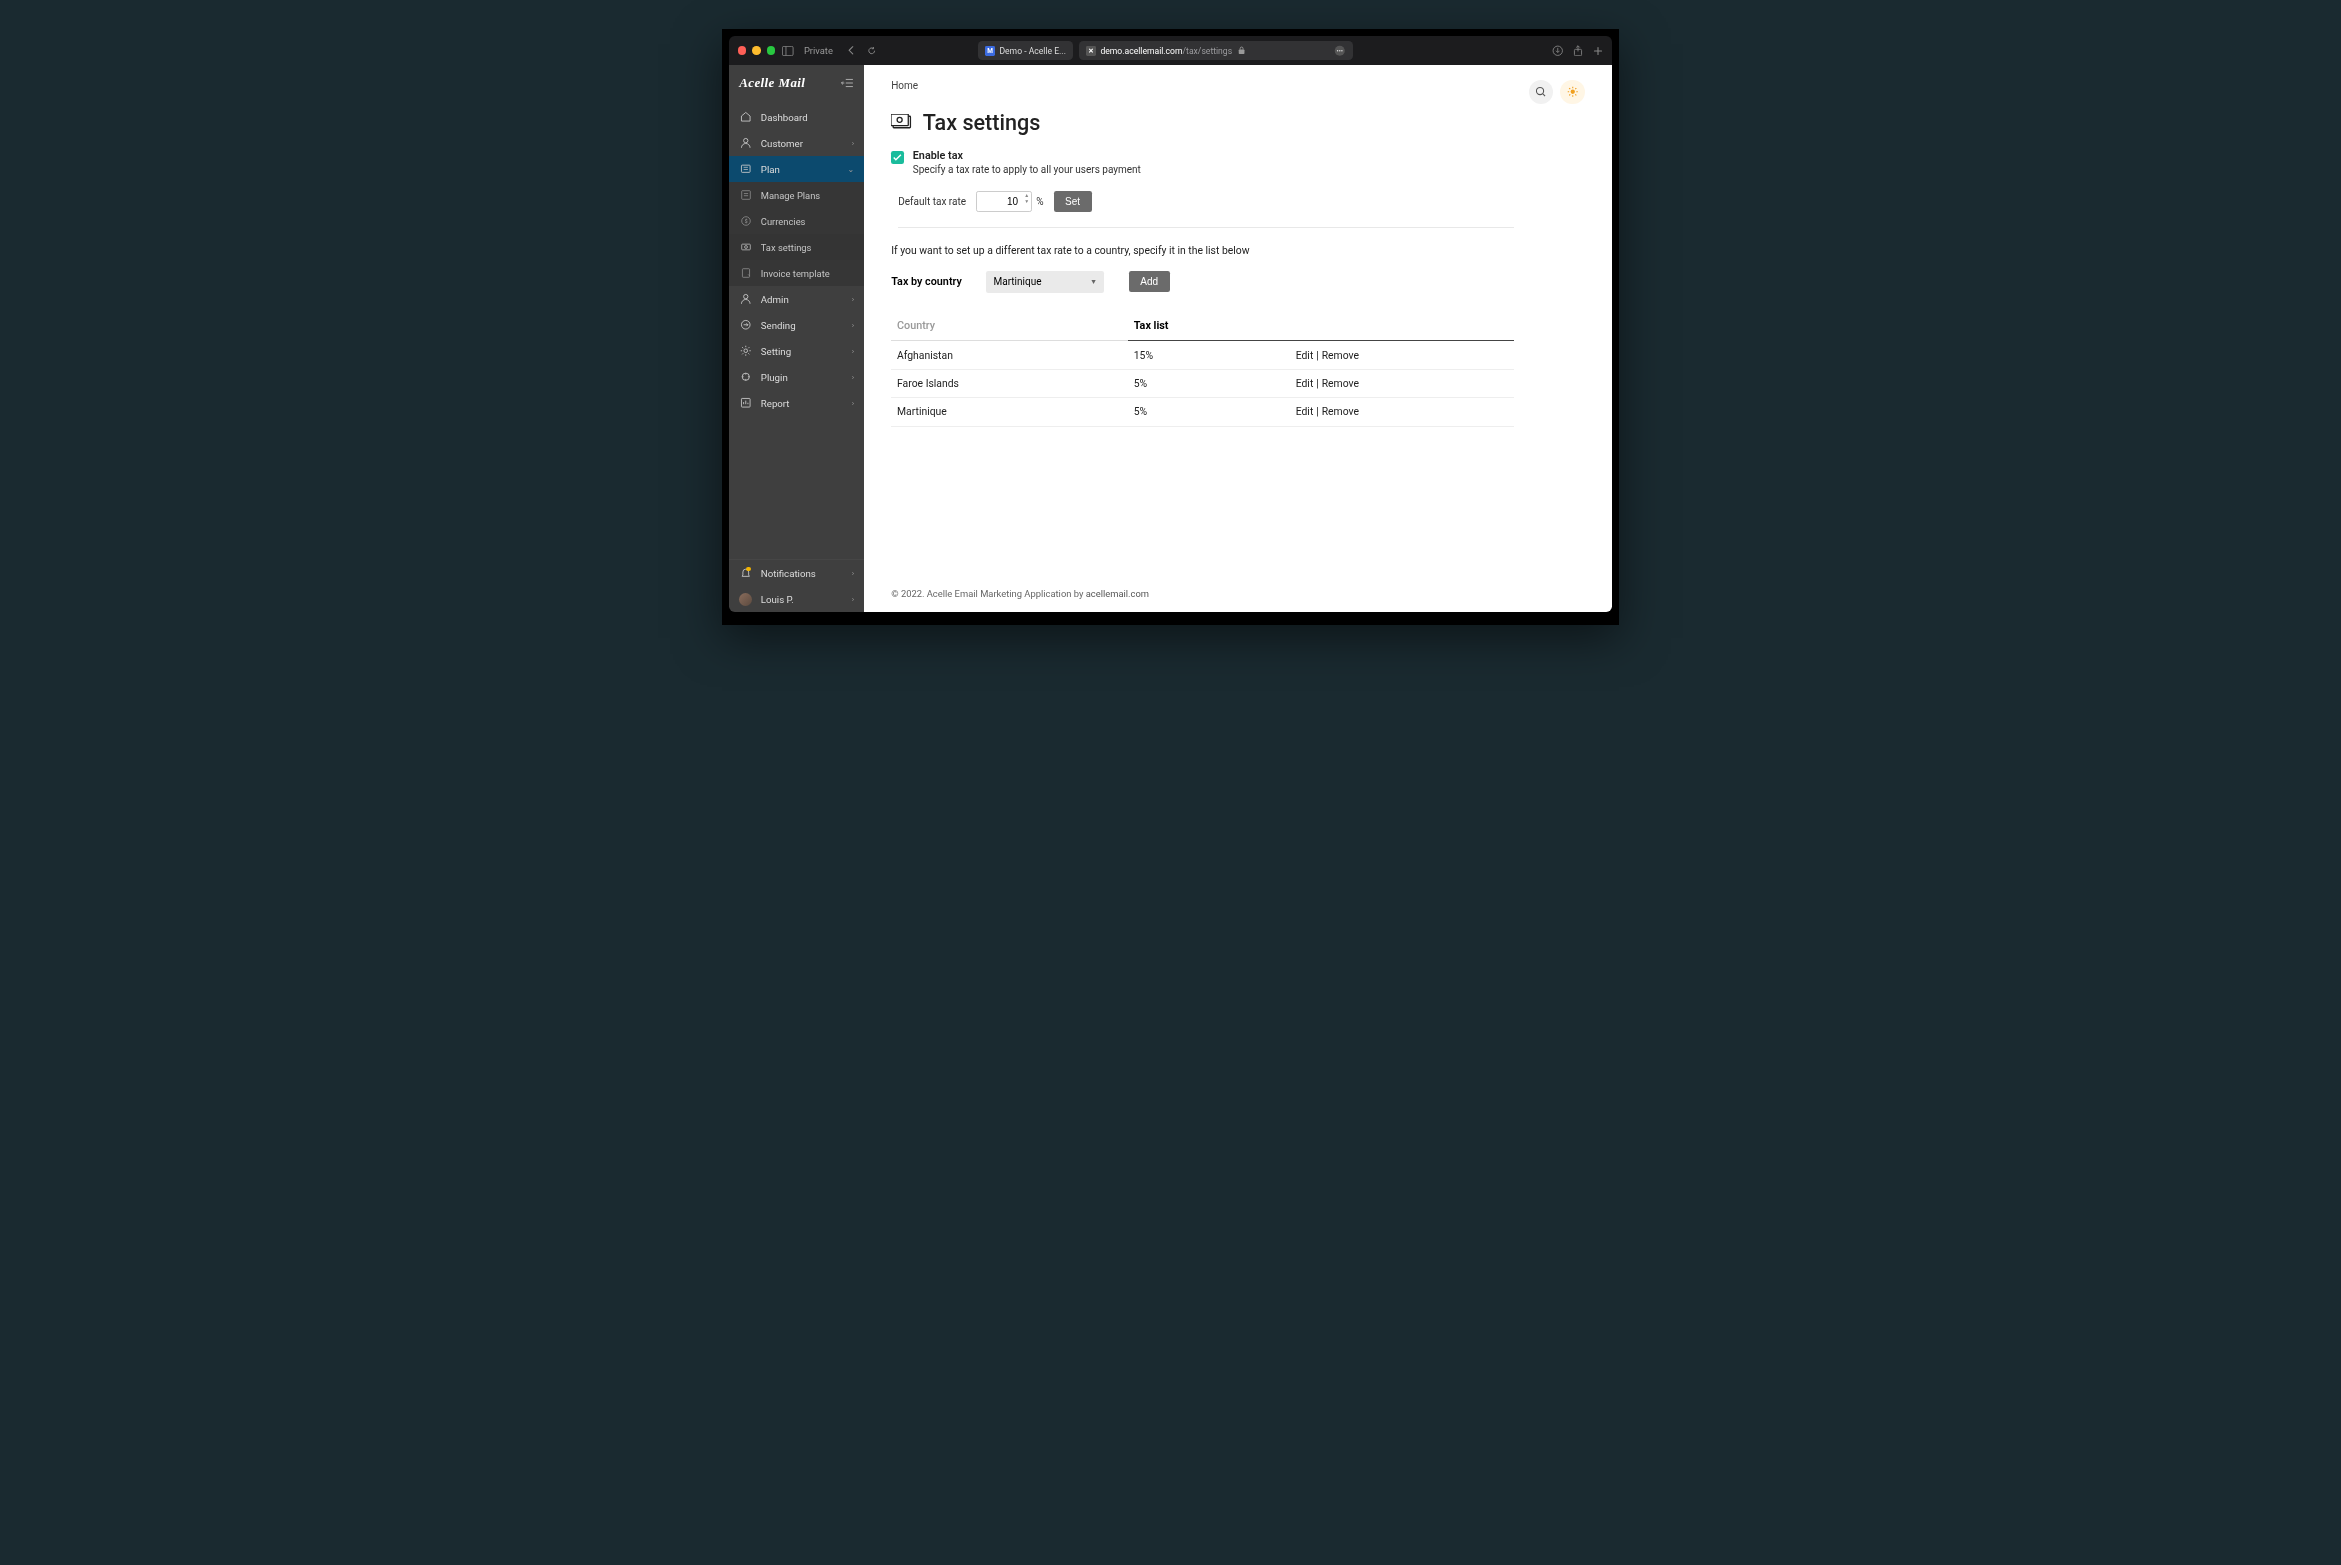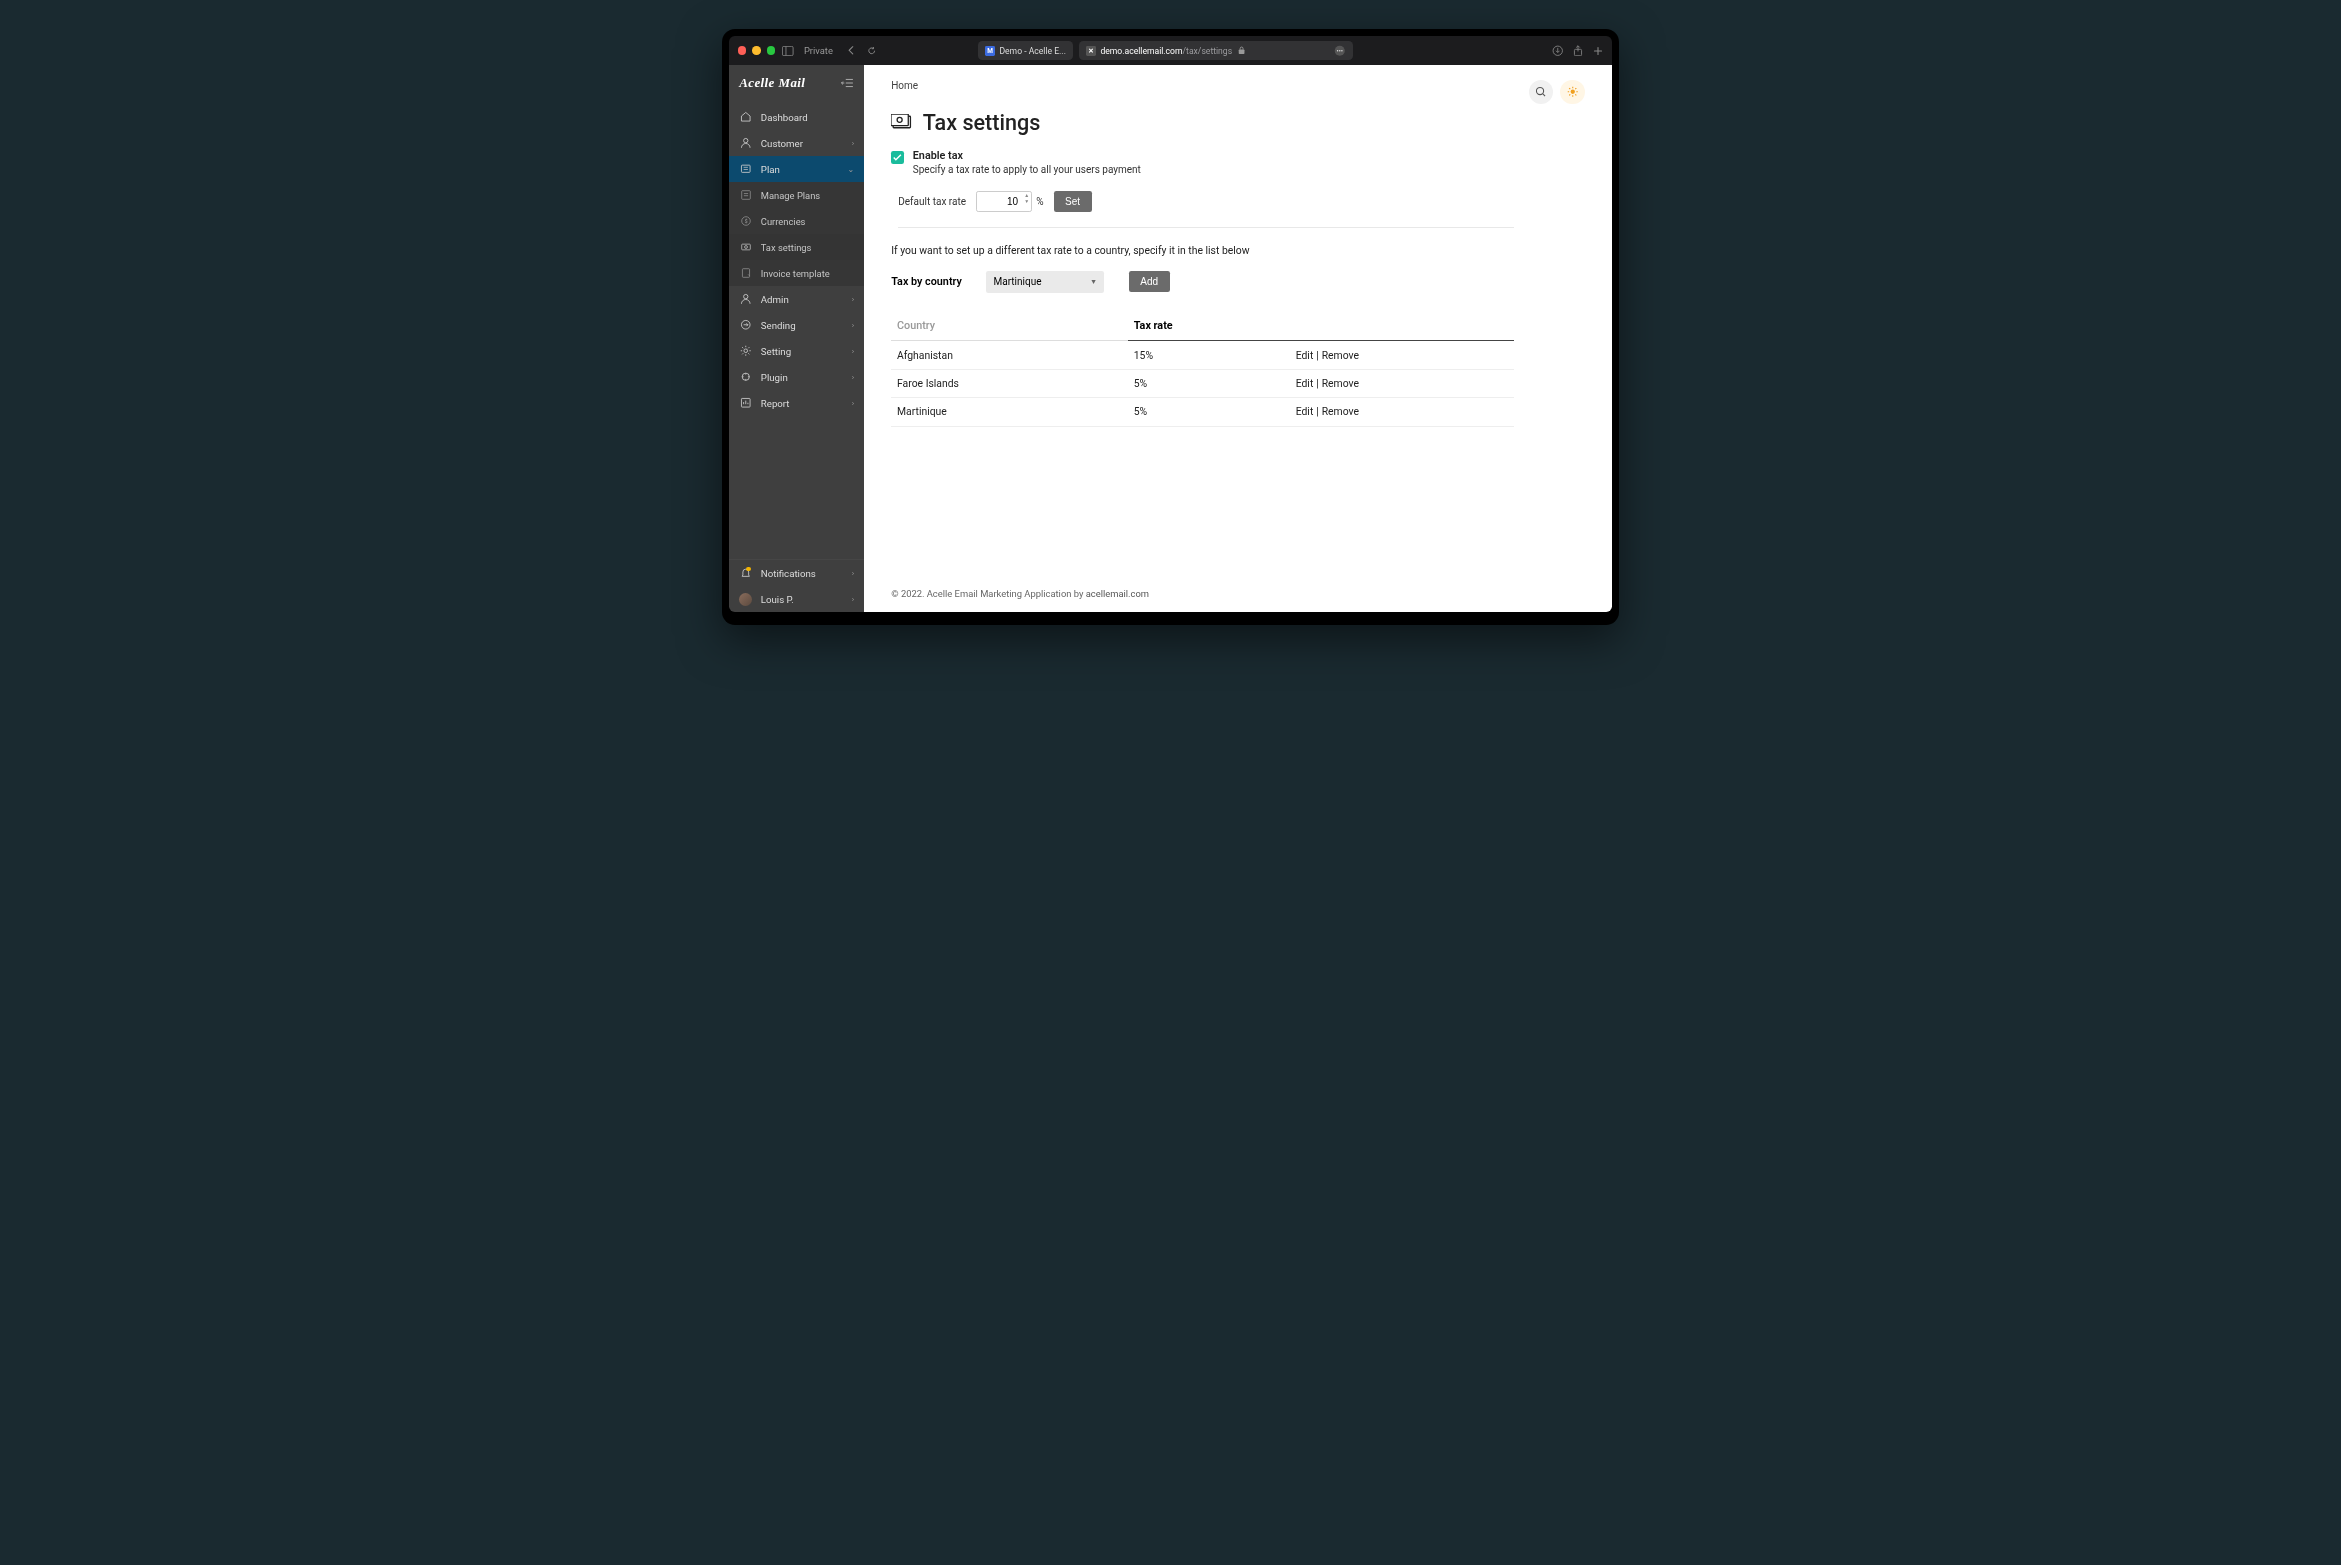--- a/index.html
+++ b/index.html
@@ -6,21 +6,21 @@
 body {
   font-family: -apple-system, BlinkMacSystemFont, "Segoe UI", Roboto, sans-serif;
   background: #1a2a30;
   padding: 29px;
   min-height: 100vh;
 }
 .device-frame {
   width: 897px;
   margin: 0 auto;
   background: #000;
-  border-radius: 13px;
+  border-radius: 0;
   padding: 7.2px 7.2px 13px 7.2px;
   box-shadow: 0 14.4px 43px rgba(0,0,0,0.5);
 }
 .browser-chrome {
   background: #1c1c1e;
   height: 29px;
   border-radius: 5.8px 5.8px 0 0;
   display: flex;
   align-items: center;
   padding: 0 8.6px;
@@ -490,21 +490,21 @@
             <span>Martinique</span>
             <span class="caret">▼</span>
           </div>
           <button class="btn">Add</button>
         </div>
 
         <table class="tax-table">
           <thead>
             <tr>
               <th style="width:38%">Country</th>
-              <th style="width:26%">Tax rate</th>
+              <th style="width:26%">Tax list</th>
               <th></th>
             </tr>
           </thead>
           <tbody>
             <tr>
               <td>Afghanistan</td>
               <td>15%</td>
               <td class="actions">
                 <a>Edit</a><span class="sep">|</span><a>Remove</a>
               </td>

